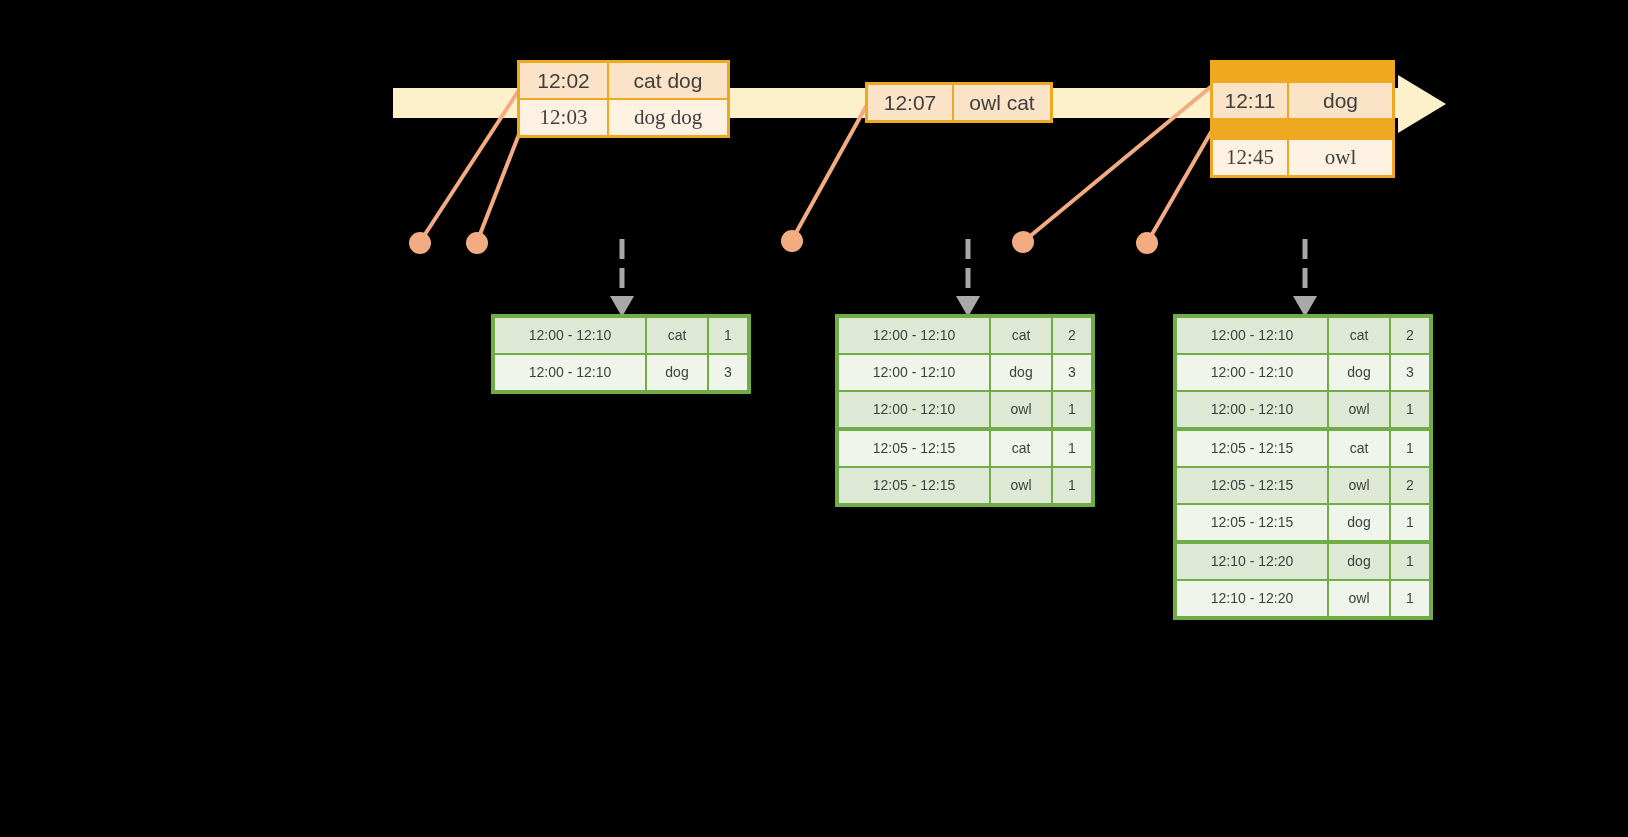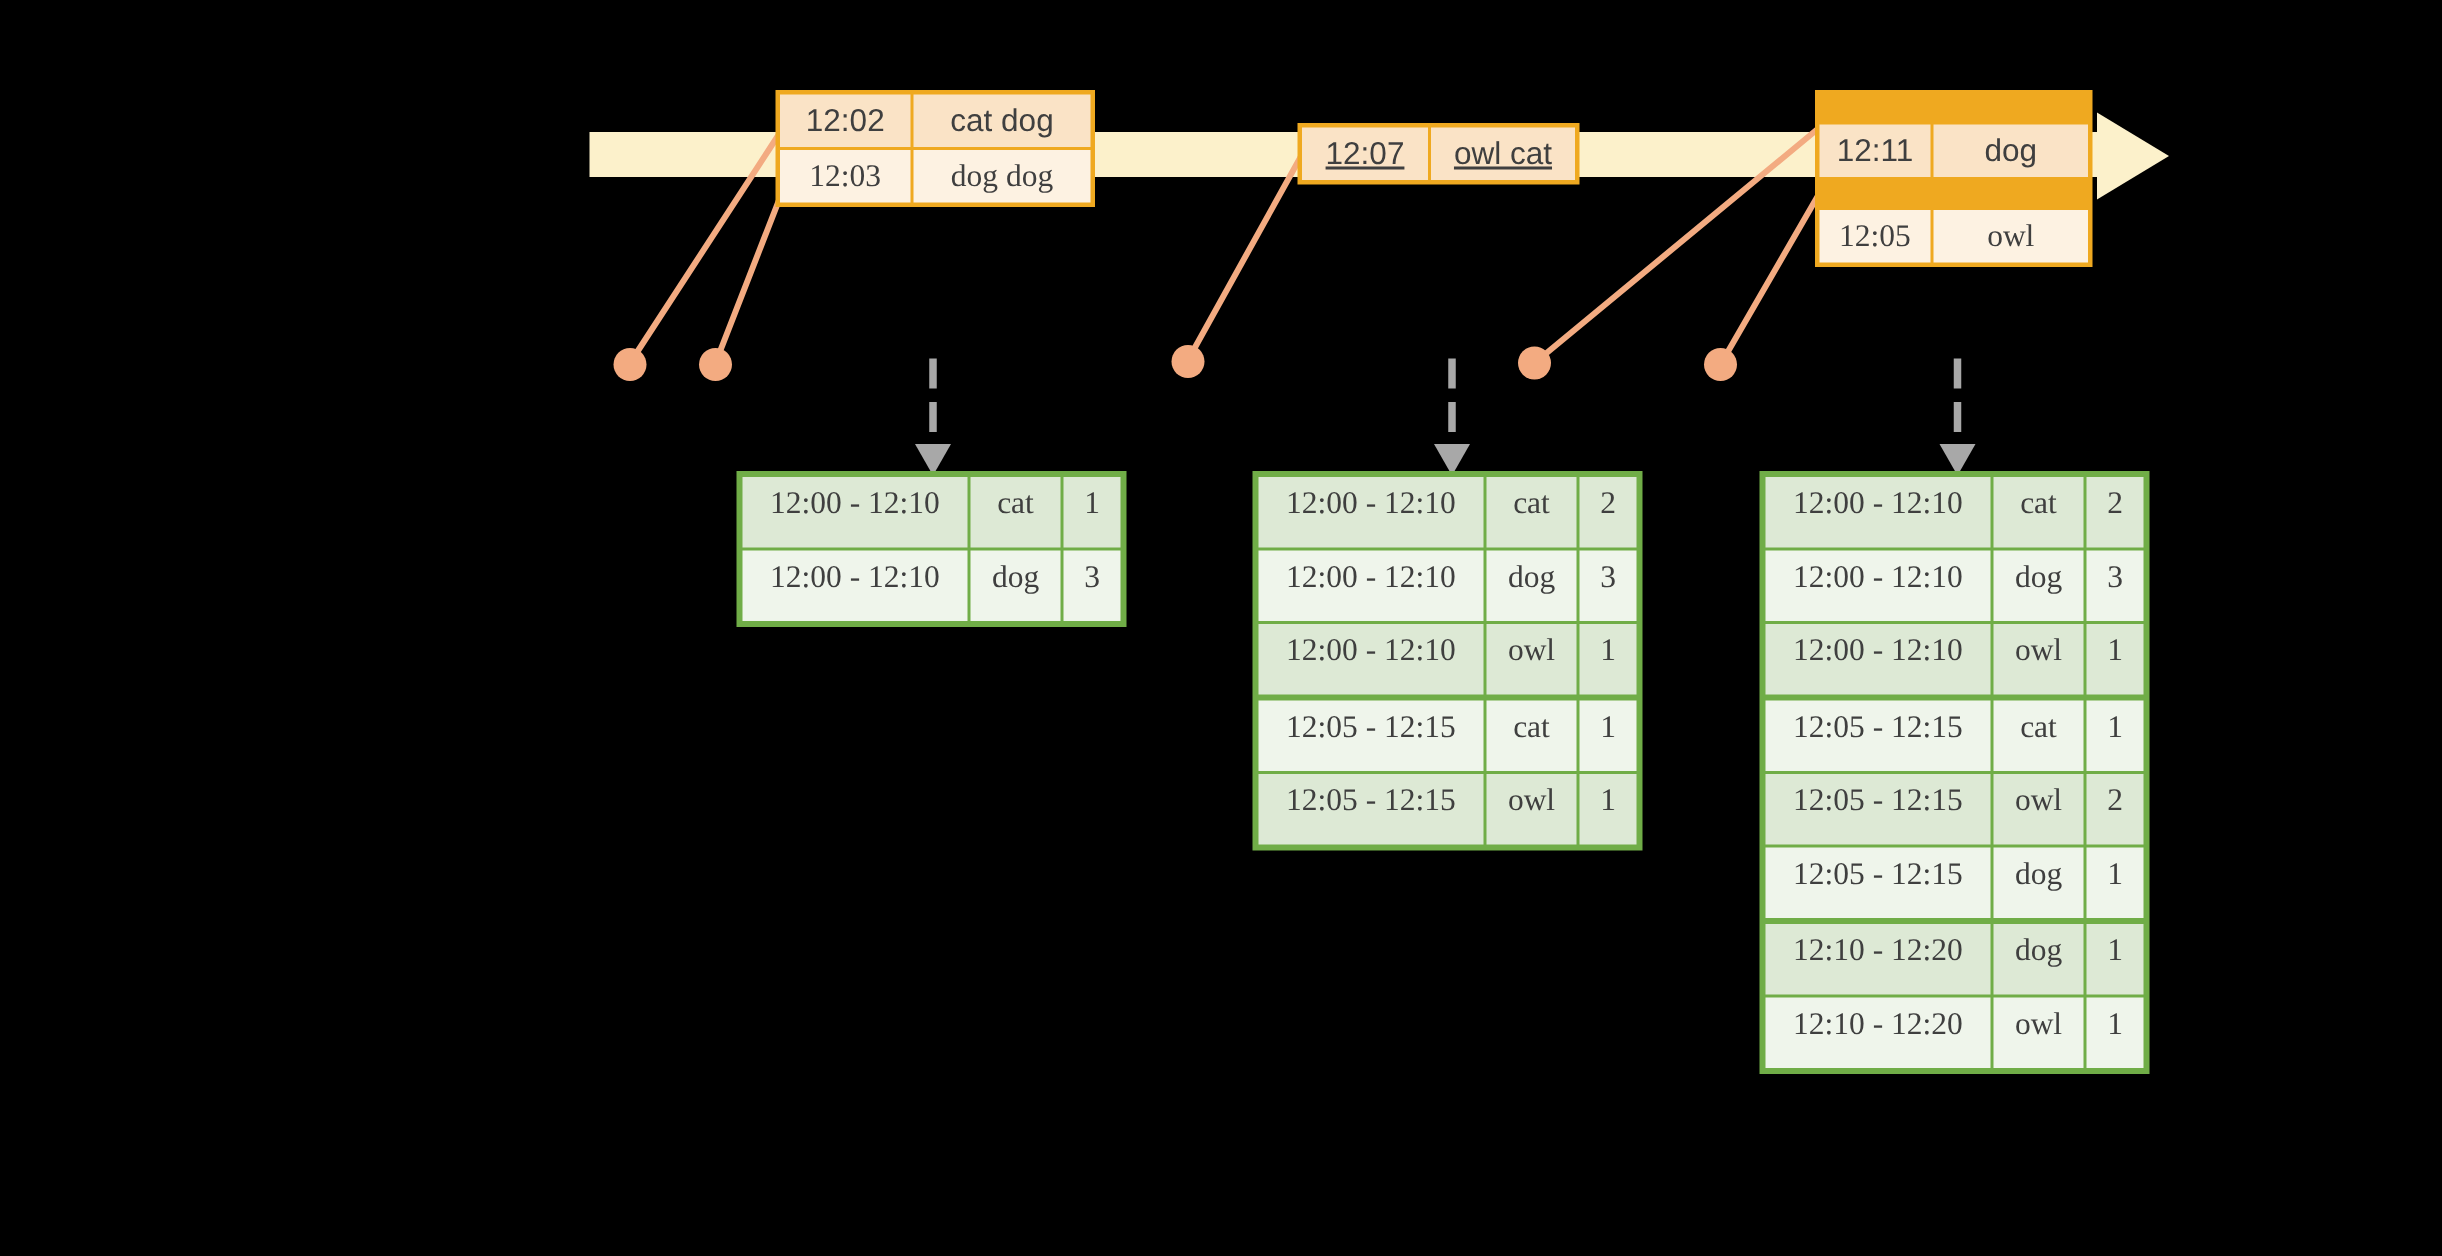--- a/index.html
+++ b/index.html
@@ -35,32 +35,32 @@
 
   
   .gtable{
     position:absolute;background:#70ad47;padding:4px;
     display:flex;flex-direction:column;
   }
   .grow{display:grid;grid-template-columns:150px 60px 38px;column-gap:2px;}
   .grow + .grow{margin-top:2px;}
   .grow.group-start{margin-top:4px;}
   .grow .cell{
-    height:47px;line-height:35px;text-align:center;
-    font-size:21px;color:#3f3f3f;font-family:Liberation Serif, serif;
+    height:35px;line-height:35px;text-align:center;
+    font-size:14px;color:#3f3f3f;
   }
   .grow.dark .cell{background:#dde9d5;}
   .grow.light .cell{background:#eff5eb;}
 
   .gtable.t1{left:491px;top:314px;}
   .gtable.t2{left:835px;top:314px;}
   .gtable.t3{left:1173px;top:314px;}
 
   .etable.ta{left:517px;top:60px;}
-  .etable.tb{left:865px;top:82px;text-decoration:underline;}
+  .etable.tb{left:865px;top:82px;}
   .etable.tc{left:1210px;top:60px;}
 
   svg{display:block;}
 </style>
 </head>
 <body>
 
 <div class="timeline-band"></div>
 
 <svg class="layer" width="1628" height="837" viewBox="0 0 1628 837">
@@ -110,21 +110,21 @@
     <div class="cell">owl cat</div>
   </div>
 </div>
 
 <div class="etable tc">
   <div class="erow dark">
     <div class="cell">12:11</div>
     <div class="cell">dog</div>
   </div>
   <div class="erow light">
-    <div class="cell">12:05</div>
+    <div class="cell">12:45</div>
     <div class="cell">owl</div>
   </div>
 </div>
 
 <div class="gtable t1">
   <div class="grow dark">
     <div class="cell">12:00 - 12:10</div>
     <div class="cell">cat</div>
     <div class="cell">1</div>
   </div>

